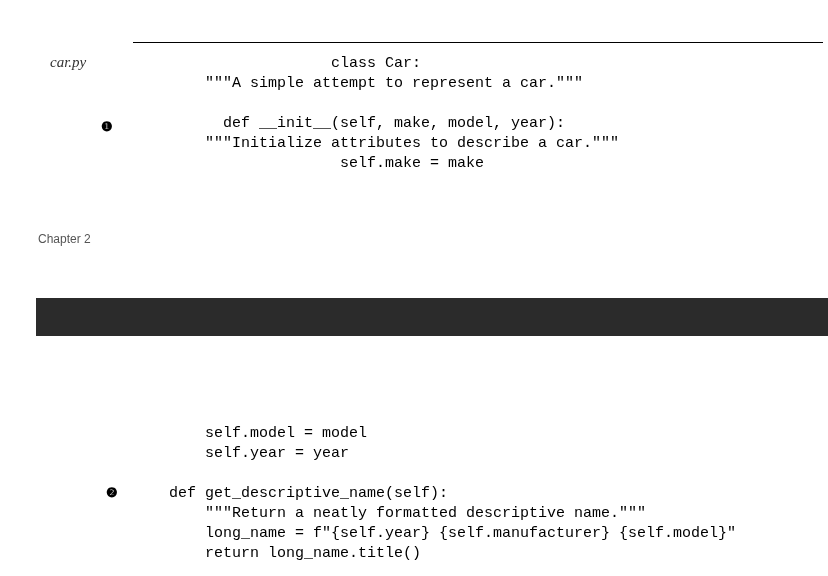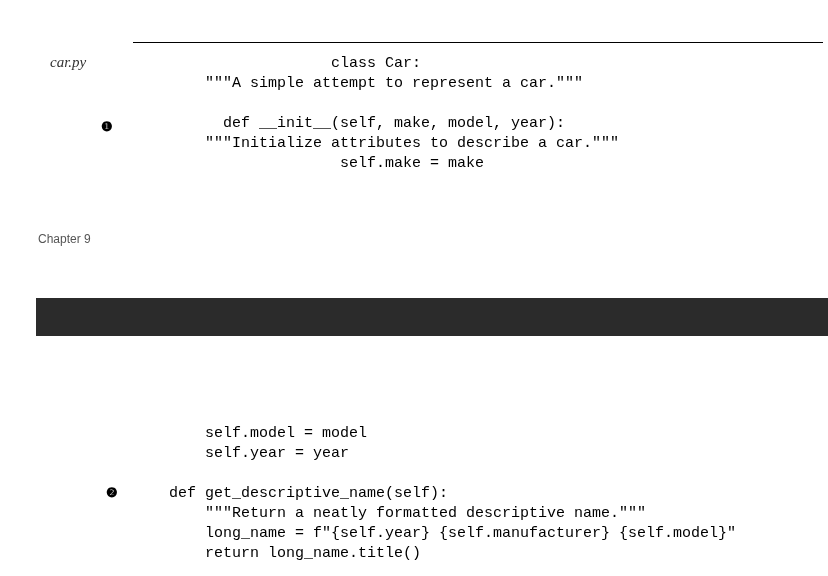--- a/index.html
+++ b/index.html
@@ -102,21 +102,21 @@
 
 <div class="code-block-1">class Car:
     """A simple attempt to represent a car."""
 
     def __init__(self, make, model, year):
         """Initialize attributes to describe a car."""
         self.make = make</div>
 
 <div class="bullet-1">❶</div>
 
-<div class="chapter-label">Chapter 9</div>
+<div class="chapter-label">Chapter 2</div>
 
 <div class="black-bar"></div>
 
 <div class="code-block-2">        self.model = model
         self.year = year
 
     def get_descriptive_name(self):
         """Return a neatly formatted descriptive name."""
         long_name = f"{self.year} {self.manufacturer} {self.model}"
         return long_name.title()

